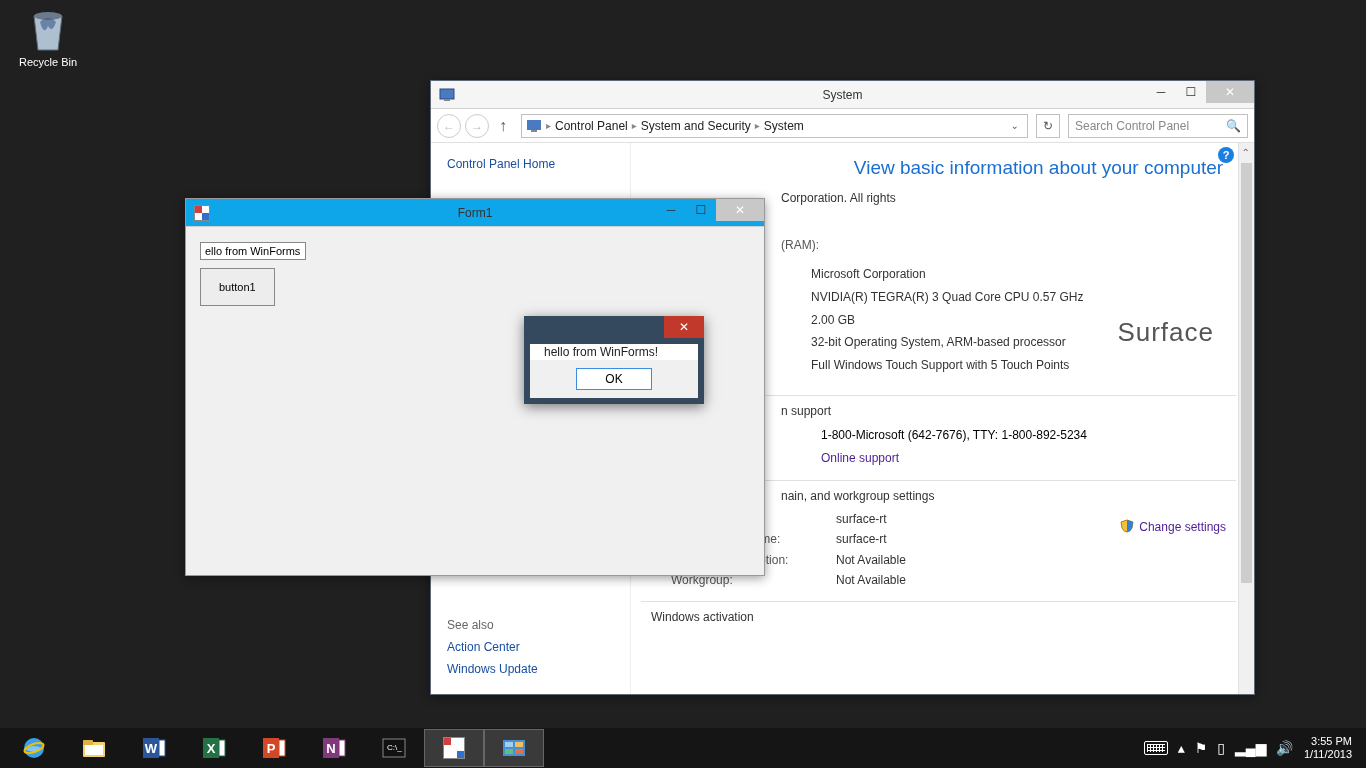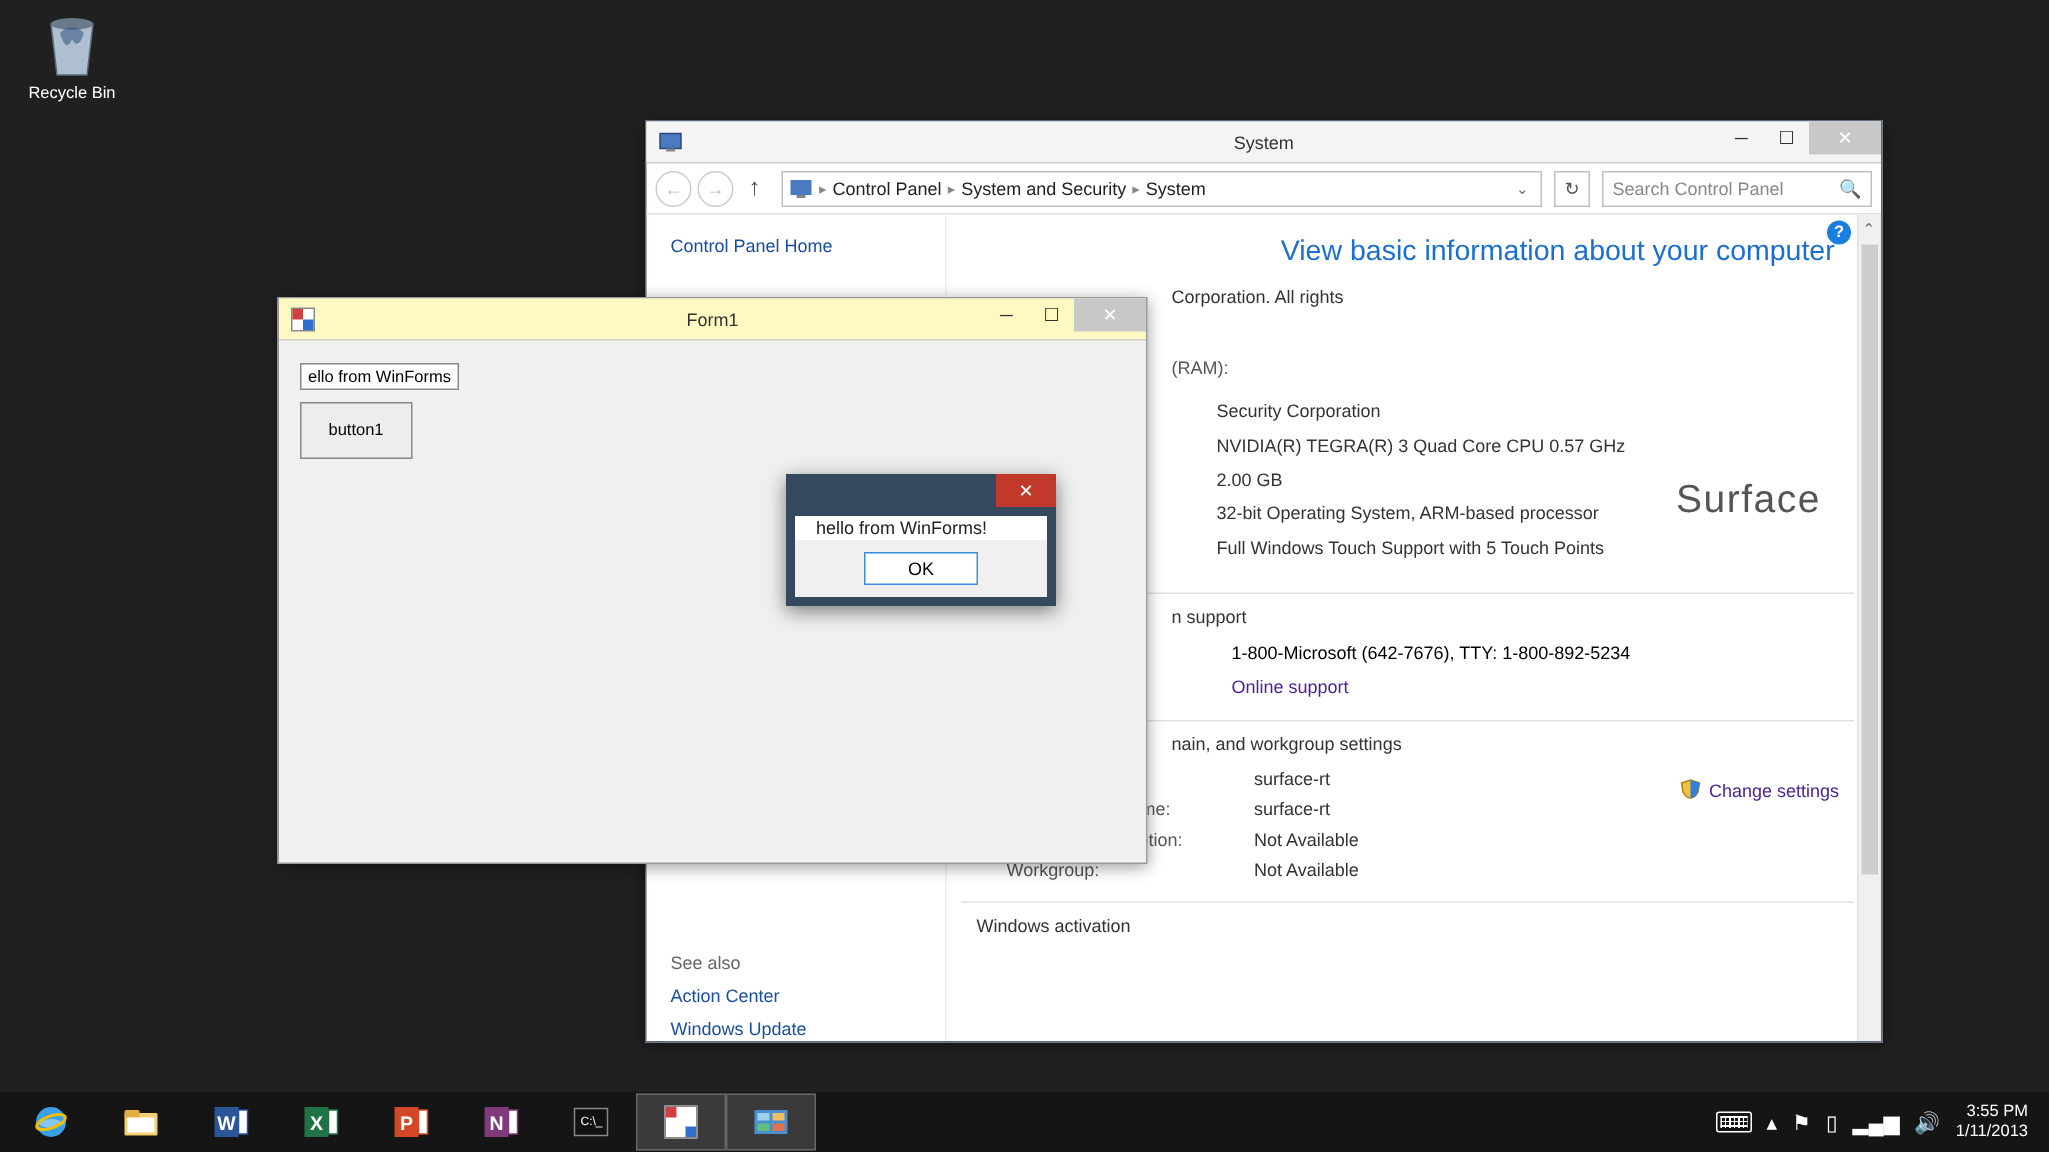--- a/index.html
+++ b/index.html
@@ -28,42 +28,42 @@
 .addressbar { flex: 1; height: 24px; border: 1px solid #c0c0c0; display: flex; align-items: center; font-size: 12px; padding: 0 4px; margin: 0 4px; gap: 4px; position: relative; }
 .addressbar .sep { color: #888; font-size: 10px; }
 .addressbar .crumb { color: #222; cursor: pointer; }
 .addressbar .aicon { width: 16px; height: 16px; }
 .addressbar .dropdown { margin-left: auto; color: #666; font-size: 10px; padding: 0 4px; }
 .refreshbtn { width: 24px; height: 24px; border: 1px solid #c0c0c0; display: flex; align-items: center; justify-content: center; font-size: 12px; color: #555; margin-right: 4px;}
 .searchbox { width: 180px; height: 24px; border: 1px solid #c0c0c0; display: flex; align-items: center; padding: 0 6px; font-size: 12px; color: #888; justify-content: space-between; }
 .sys-body { display: flex; height: calc(100% - 28px - 34px); }
 .sidebar { width: 200px; padding: 14px 16px; font-size: 12px; border-right: 1px solid #eee; position: relative; }
 .sidebar .cphome { color: #1a4ea0; margin-bottom: 32px; display: block; }
-.sidebar .seealso { position: absolute; bottom: 1px; left: 16px; color: #666; font-size: 12px; }
+.sidebar .seealso { position: absolute; bottom: 18px; left: 16px; color: #666; font-size: 12px; }
 .sidebar .seealso a { display: block; color: #1a4ea0; margin-top: 8px; }
 .main { flex: 1; padding: 10px 18px 10px 10px; position: relative; overflow: hidden; }
 .main .helpicon { position: absolute; right: 20px; top: 4px; width: 16px; height: 16px; border-radius: 50%; background: #1a7fe0; color: #fff; font-size: 11px; text-align: center; line-height: 16px; font-weight: bold; }
 .main .scrollup { position: absolute; right: 4px; top: 4px; font-size: 10px; color: #666;}
 .main h1 { color: #1a6fd0; font-weight: 400; font-size: 19px; text-align: center; margin: 4px 0 12px 200px; }
 .section-title { font-size: 12px; color: #333; margin: 8px 0 6px; display:block;}
 .kv { display: flex; font-size: 12px; color: #333; line-height: 1.7; }
 .kv .k { width: 165px; color: #555; }
 .winlogo { position: absolute; right: 40px; top: 48px; display: flex; align-items: center; gap: 12px; color: #00b0e6; }
 .winlogo .logo { width: 64px; height: 64px; }
 .winlogo .txt { font-size: 36px; font-weight: 300; letter-spacing: 1px; }
 .surface { position: absolute; right: 40px; top: 174px; font-size: 26px; color: #555; font-weight: 300; letter-spacing: 1px;}
 .link { color: #4c1d95; cursor: pointer; }
 .shield { display: inline-block; width: 14px; height: 14px; vertical-align: -2px; margin-right: 2px;}
 .main .hr { border-top: 1px solid #e0e0e0; margin: 10px 0 8px; }
 .main .scrollbar { position:absolute; right:0; top:0; bottom:0; width:16px; background:#f0f0f0; border-left:1px solid #e0e0e0;}
 .main .scrollbar .thumb{ position:absolute; left:2px; right:2px; top:20px; height:420px; background:#cdcdcd;}
 
 
 #form1-window { left: 185px; top: 198px; width: 580px; height: 378px; background: #f0f0f0; border: 1px solid #999; }
-#form1-window .titlebar { background: #fef9c3; }
+#form1-window .titlebar { background: #0ea5e9; }
 #form1-window .body { padding: 14px; position: relative; }
 .tf { border: 1px solid #888; background: #fff; font-size: 11px; padding: 2px 4px; width: 106px; }
 .btn { border: 1px solid #888; background: #ededed; font-size: 11px; padding: 12px 18px; margin-top: 8px; cursor: pointer; }
 .appicon { width:16px; height:16px; display:inline-block; background: #fff; position:relative; border:1px solid #888;}
 .appicon::before{content:"";position:absolute;left:0;top:0;width:7px;height:7px;background:#d04040;}
 .appicon::after{content:"";position:absolute;right:0;bottom:0;width:7px;height:7px;background:#3070d0;}
 
 
 #msgbox { position: absolute; left: 524px; top: 316px; width: 180px; background: #fff; border: 6px solid #34495e; box-shadow: 0 3px 12px rgba(0,0,0,.5); }
 #msgbox .mtitle { height: 22px; background: #34495e; position: relative; }
@@ -156,21 +156,21 @@
 
       <span style="font-size:12px;color:#333;display:block;margin:6px 0 0 140px;">Corporation. All rights</span>
 
       <div style="margin-left:140px;margin-top:30px;">
         <div class="kv">
             <span class="k">(RAM):</span>
           </div>
       </div>
 
       <div style="position:absolute;left:180px;top:120px;font-size:12px;color:#333;line-height:1.9;">
-        <div>Security Corporation</div>
+        <div>Microsoft Corporation</div>
         <div>NVIDIA(R) TEGRA(R) 3 Quad Core CPU   0.57 GHz</div>
         <div>2.00 GB</div>
         <div>32-bit Operating System, ARM-based processor</div>
         <div>Full Windows Touch Support with 5 Touch Points</div>
       </div>
 
       <div class="hr" style="margin-top:140px;"></div>
       <span class="section-title" style="margin-left:140px;">n support</span>
       <div style="margin-left:180px;font-size:12px;line-height:1.9;">
         <div>1-800-Microsoft (642-7676), TTY: 1-800-892-5234</div>

